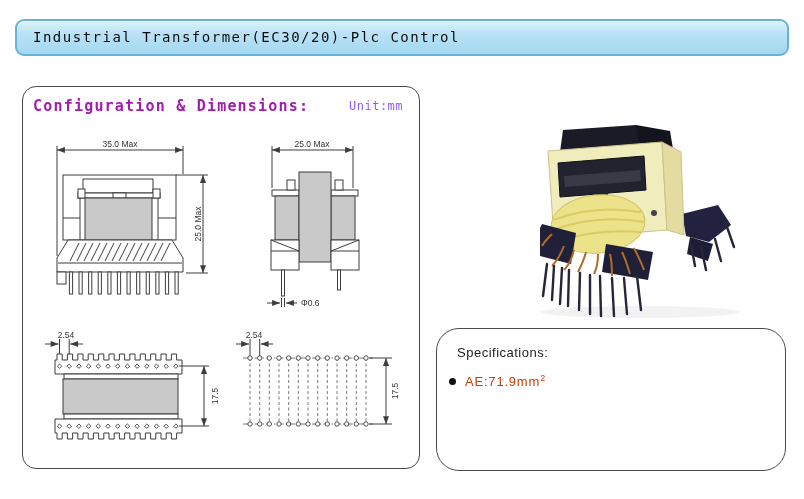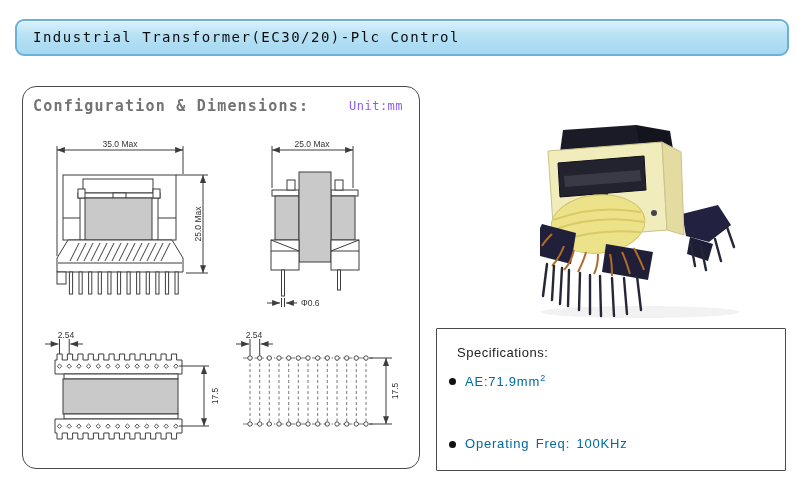--- a/index.html
+++ b/index.html
@@ -11,29 +11,29 @@
     border:2px solid #69b2d6;border-radius:9px;
     background:linear-gradient(180deg,#dcf1fb 0%,#b9e2f5 40%,#a3d8f0 100%);
     box-shadow:inset 0 1px 0 #eef9ff;}
   .header-bar .title{position:absolute;left:16px;top:8px;
     font-family:"DejaVu Sans Mono",monospace;font-size:14px;letter-spacing:1.5px;color:#0d0d0d;}
 
   
   .panel{position:absolute;left:22px;top:86px;width:398px;height:383px;box-sizing:border-box;
     border:1px solid #4a4a4a;border-radius:14px;background:#fff;}
   .panel-title{position:absolute;left:33px;top:97px;
-    font-family:"DejaVu Sans Mono",monospace;font-weight:600;font-size:15px;letter-spacing:1.2px;color:#737373;}
+    font-family:"DejaVu Sans Mono",monospace;font-weight:600;font-size:15px;letter-spacing:1.2px;color:#a21caf;}
   .panel-unit{position:absolute;left:349px;top:99px;
     font-family:"DejaVu Sans Mono",monospace;font-size:12px;letter-spacing:0.5px;color:#8b5cf6;}
 
   
   .spec-box{position:absolute;left:436px;top:328px;width:350px;height:143px;box-sizing:border-box;
-    border:1px solid #4a4a4a;border-radius:1px;background:#fff;}
+    border:1px solid #4a4a4a;border-radius:23px;background:#fff;}
   .spec-title{position:absolute;left:20px;top:16px;font-size:13px;letter-spacing:0.5px;color:#222;}
-  .spec-item{position:absolute;left:12px;display:flex;align-items:flex-start;color:#0369a1;}
+  .spec-item{position:absolute;left:12px;display:flex;align-items:flex-start;color:#c2410c;}
   .spec-item .dot{width:7px;height:7px;border-radius:50%;background:#111;margin:5px 9px 0 0;flex:none;}
   .spec-item .txt{font-size:13px;letter-spacing:0.8px;word-spacing:2px;}
   .spec-item sup{font-size:9px;letter-spacing:0;}
   .item-1{top:44px;} .item-2{top:77px;} .item-3{top:107px;}
 
   
   .draw-layer{position:absolute;left:0;top:0;}
   .photo-layer{position:absolute;left:540px;top:118px;}
   svg text{font-family:"Liberation Sans",sans-serif;font-size:8.5px;fill:#333;}
 </style>
@@ -296,19 +296,15 @@
       </g>
     </g>
   </svg>
 
   <div class="spec-box">
     <span class="spec-title">Specifications:</span>
     <div class="spec-item item-1">
       <span class="dot"></span>
       <span class="txt"><span>AE:71.9mm</span><sup>2</sup></span>
     </div>
-    <div class="spec-item item-3">
-      <span class="dot"></span>
-      <span class="txt">Operating Freq: 100KHz</span>
-    </div>
   </div>
 
 </div>
 
 </body></html>

